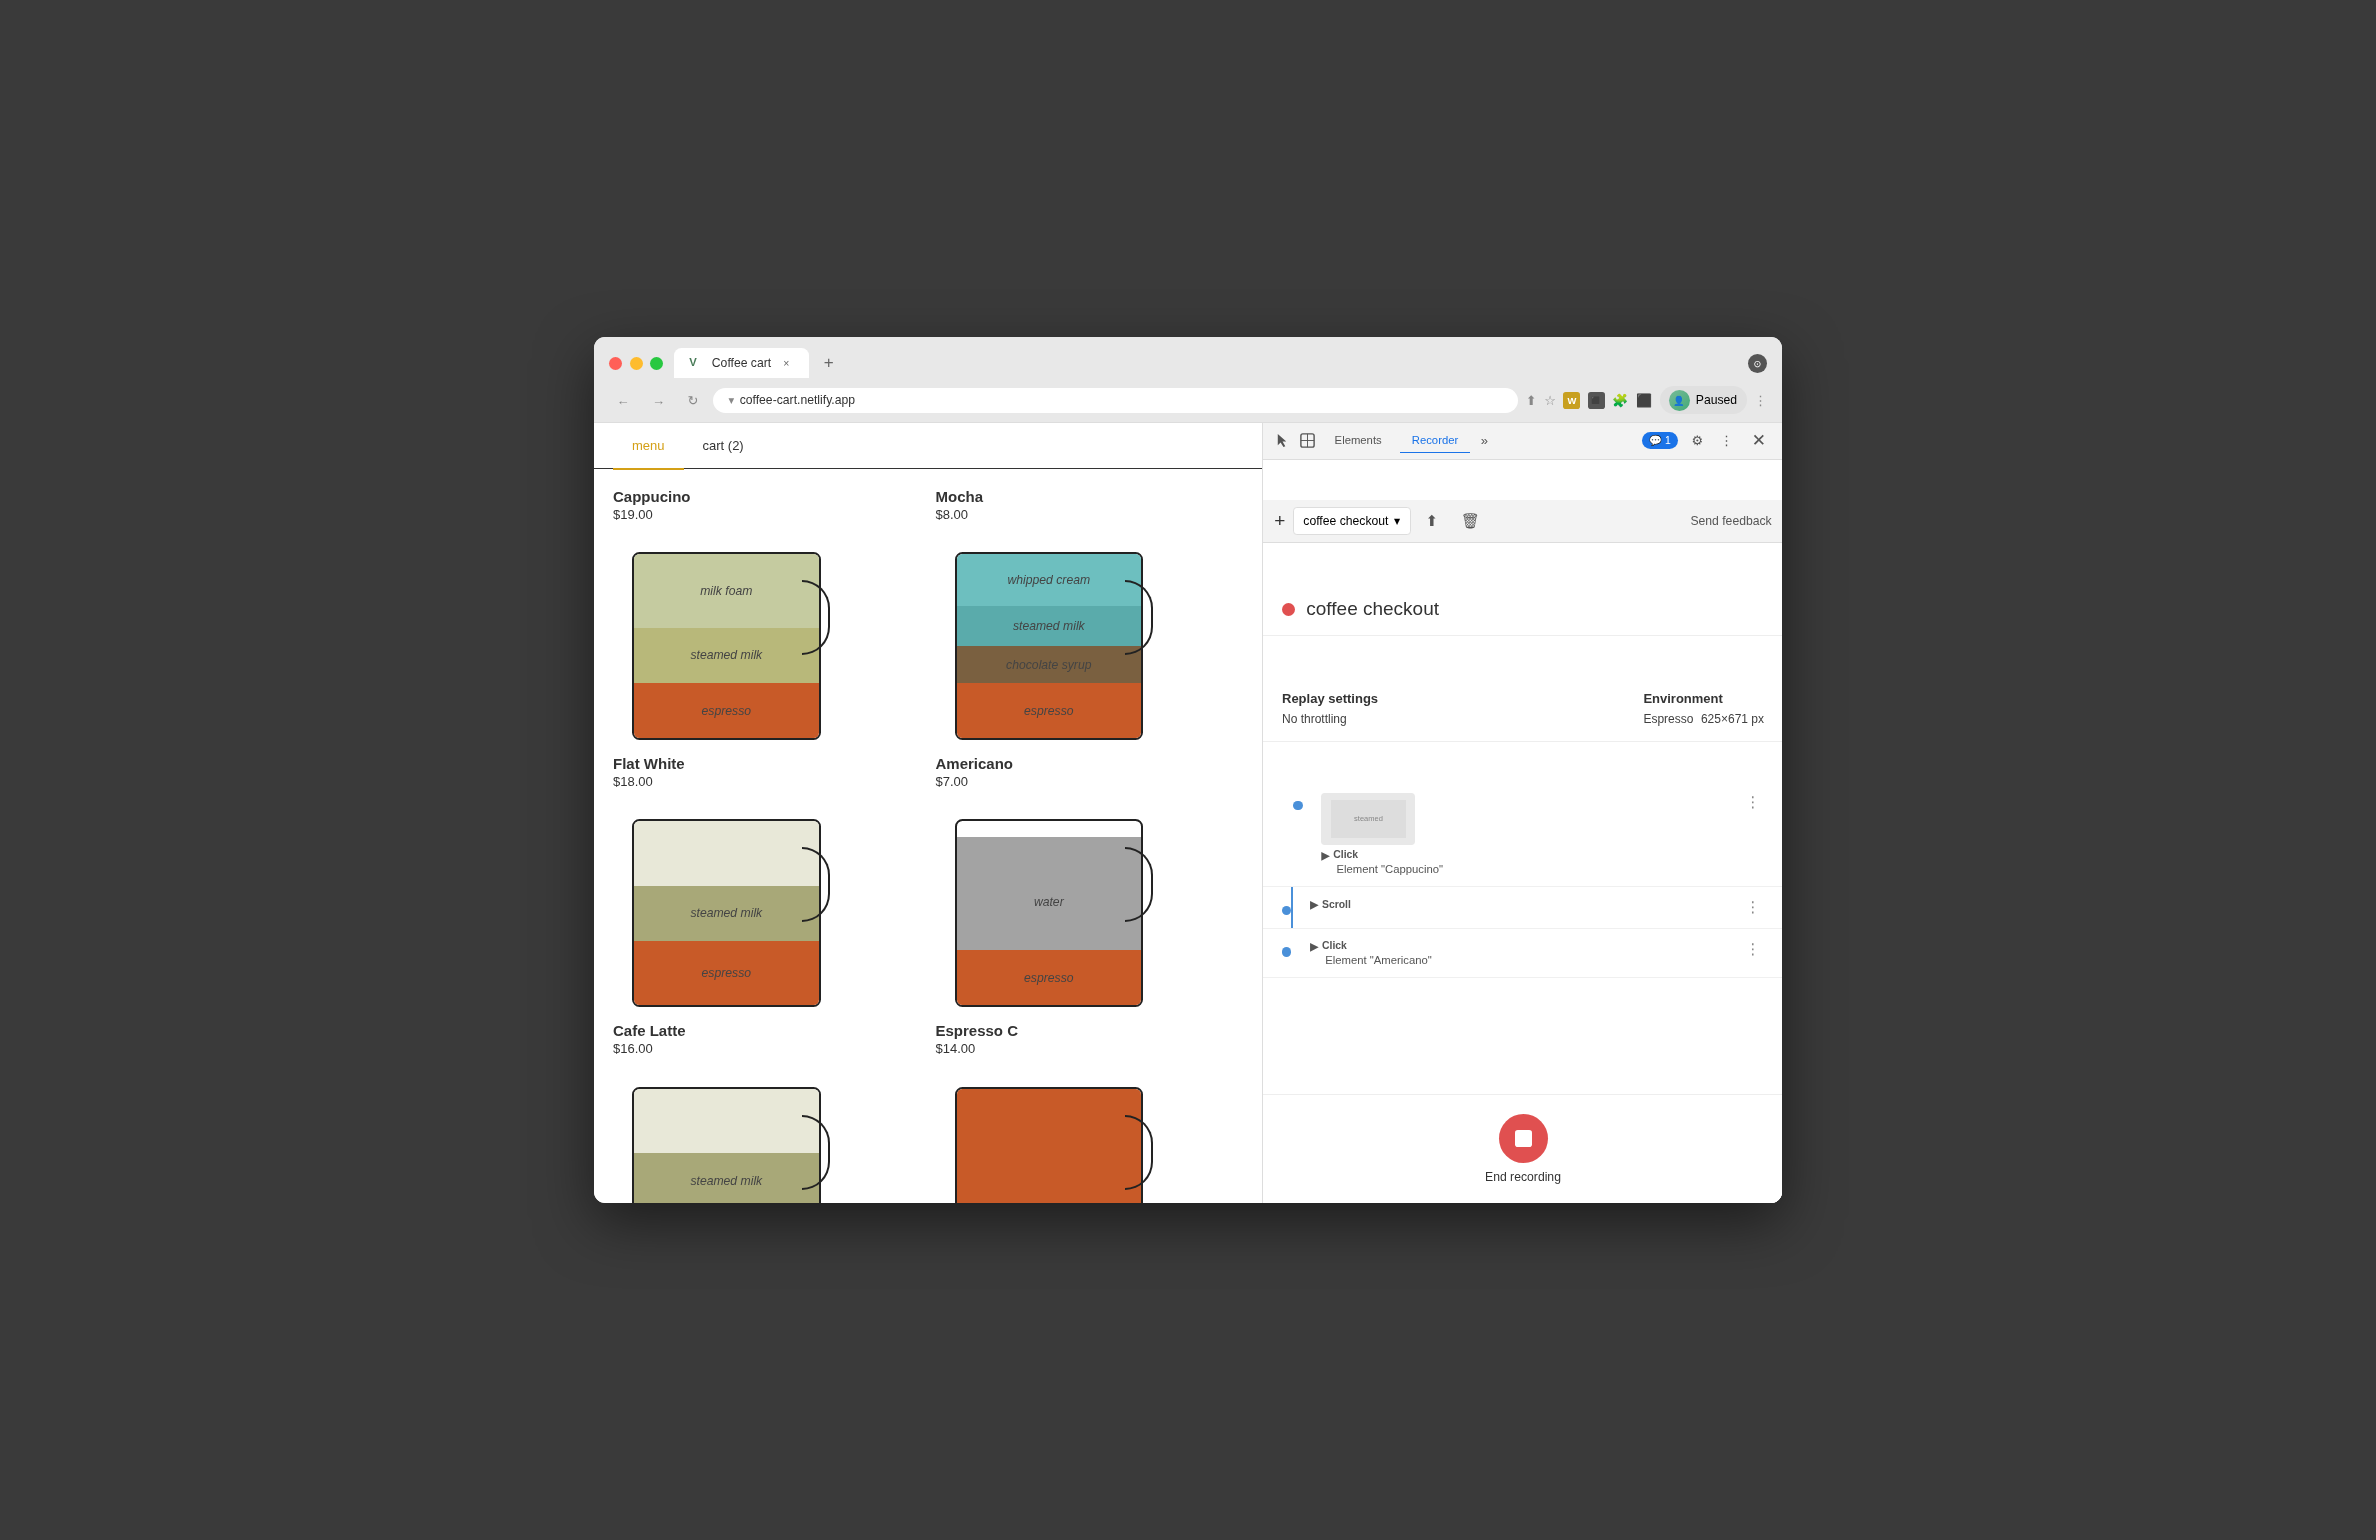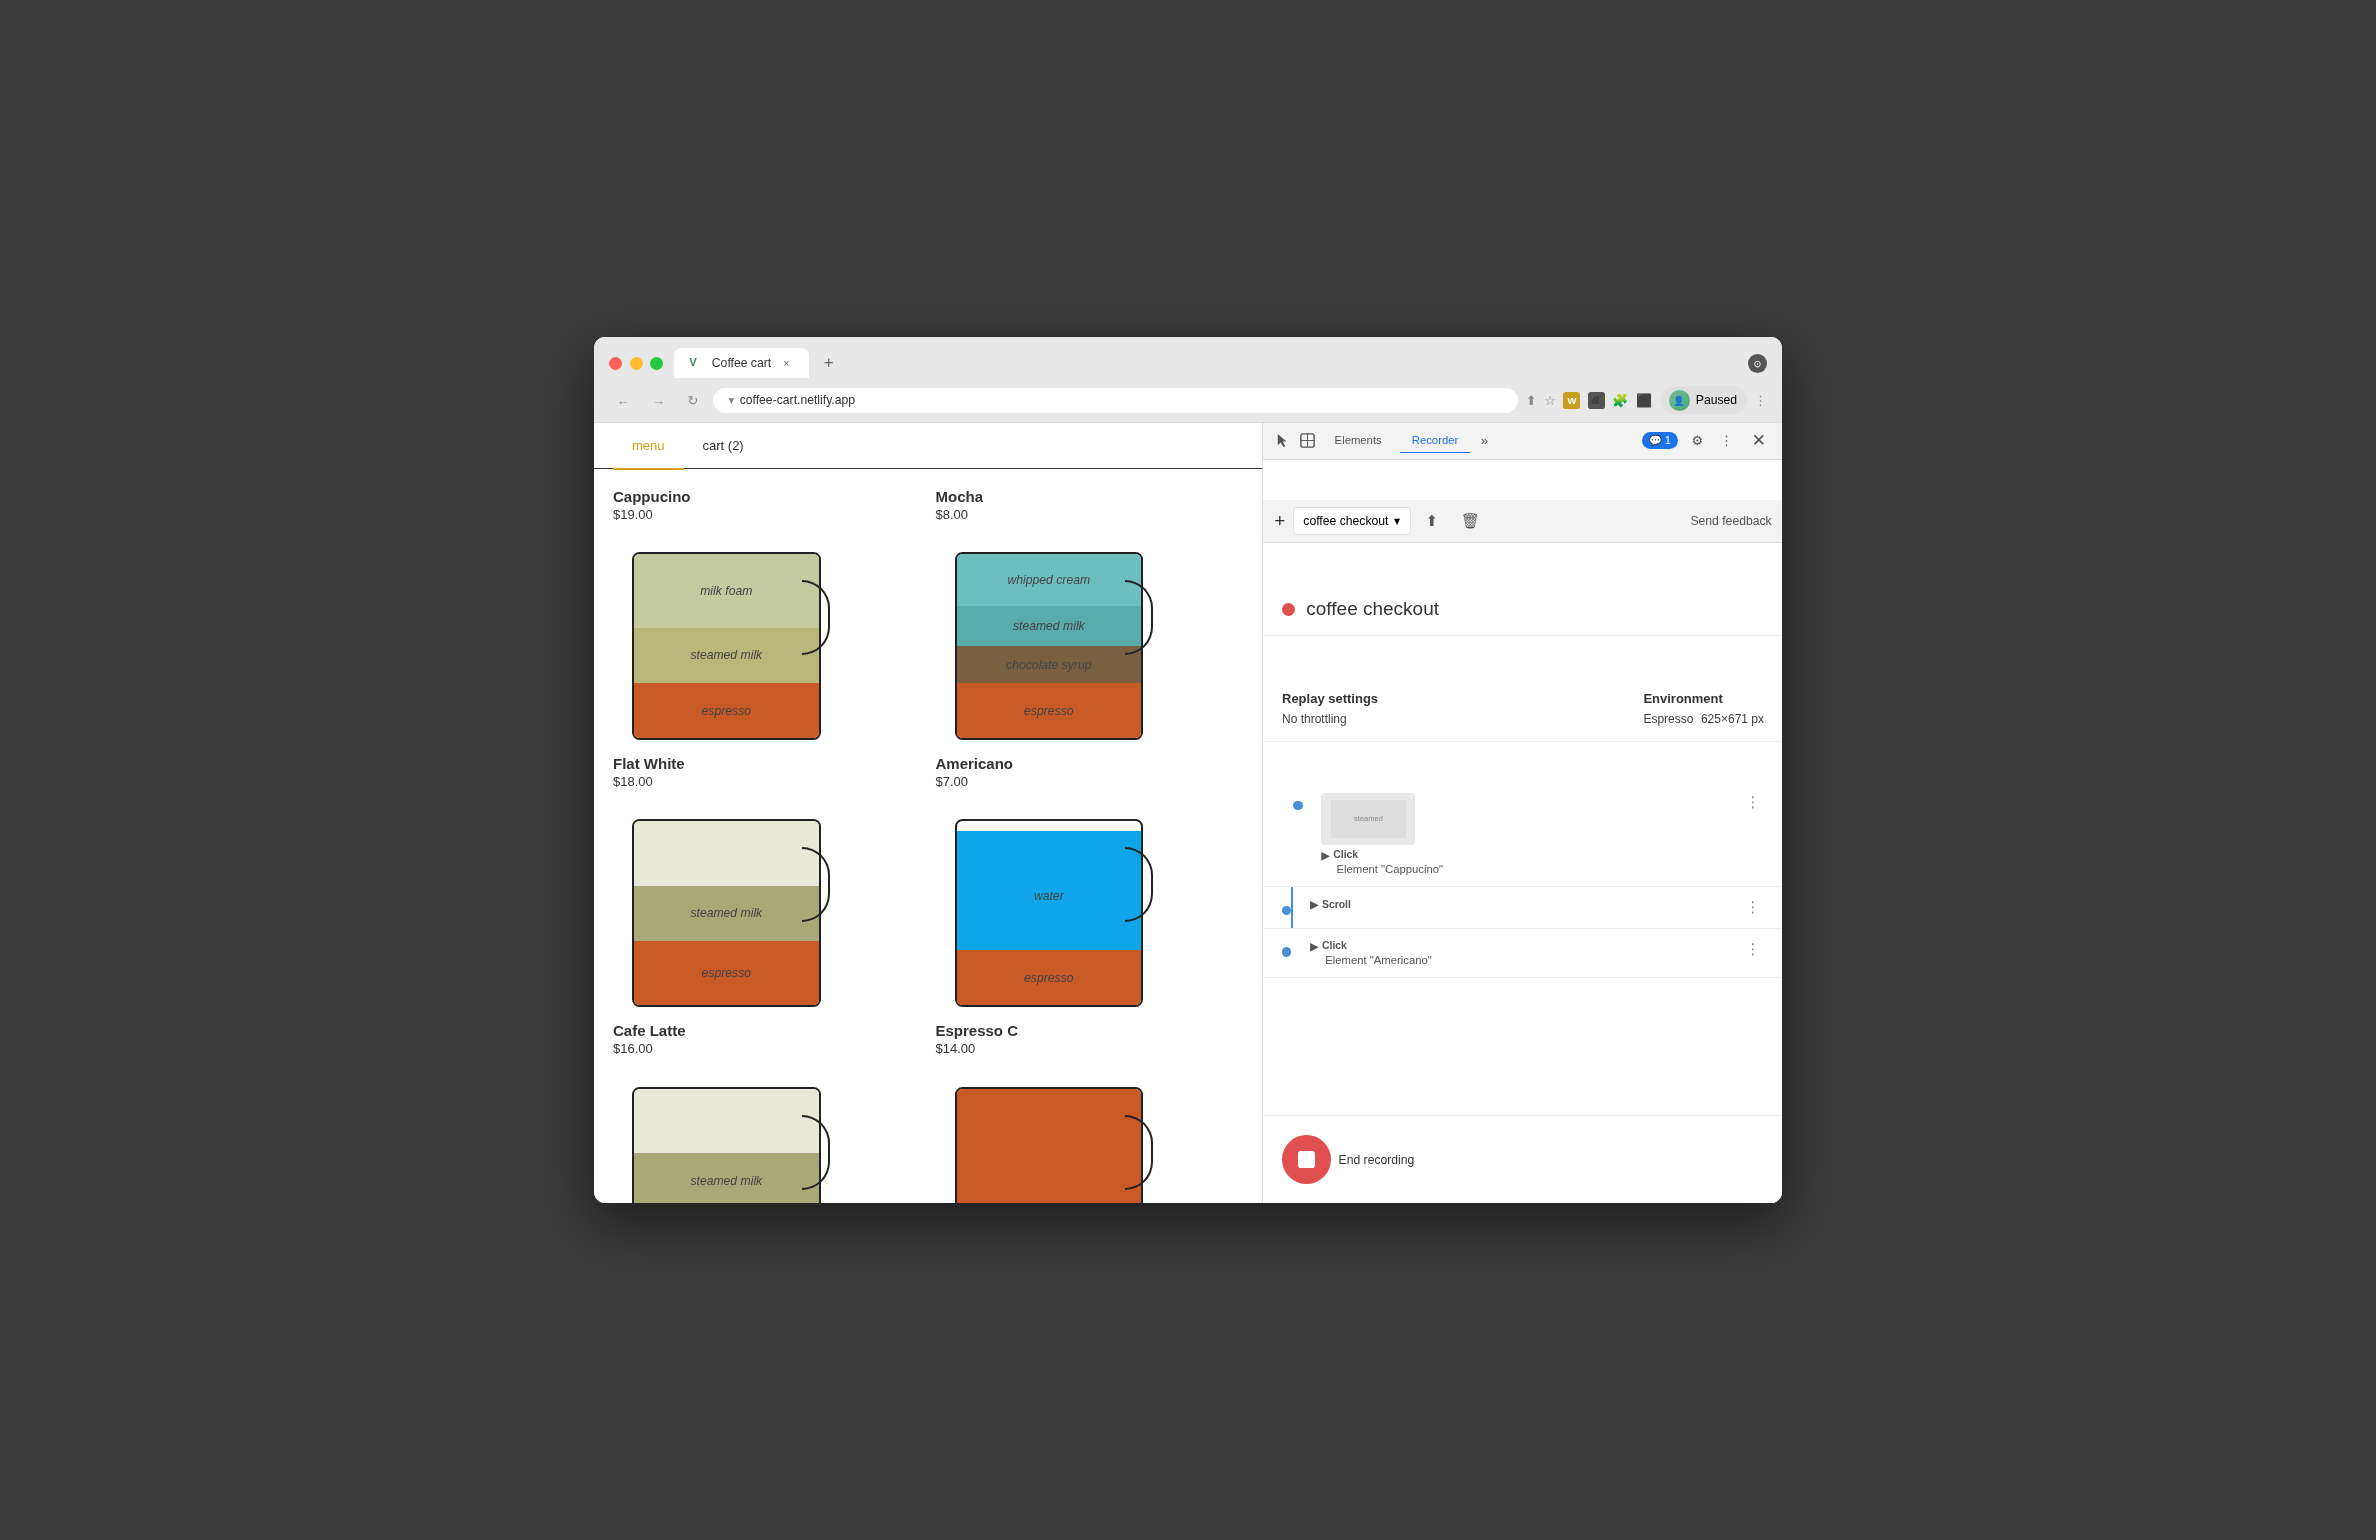--- a/index.html
+++ b/index.html
@@ -323,22 +323,22 @@
       top: 35%; height: 30%;
       background: #a8a878;
     }
     .flatwhite .layer-espresso {
       top: 65%; height: 35%;
       background: #c85a28;
     }
 
     
     .americano .layer-water {
-      top: 10px; height: 70%;
-      background: #0ea5e9;
+      top: 16px; height: 70%;
+      background: #a3a3a3;
     }
     .americano .layer-espresso {
       top: 70%; height: 30%;
       background: #c85a28;
     }
 
     
     .cafelatte .layer-foam {
       top: 0; height: 35%;
       background: #e8e8d8;
@@ -599,21 +599,21 @@
       font-size: 13px;
       color: #4a90d9;
       font-style: italic;
     }
 
     
     .end-recording-bar {
       border-top: 0.9px solid #eee;
       padding: 19px;
       display: flex;
-      flex-direction: row;
+      flex-direction: column;
       align-items: center;
       gap: 7.5px;
       background: white;
     }
 
     .end-btn {
       width: 49px;
       height: 49px;
       border-radius: 50%;
       background: #e05050;

